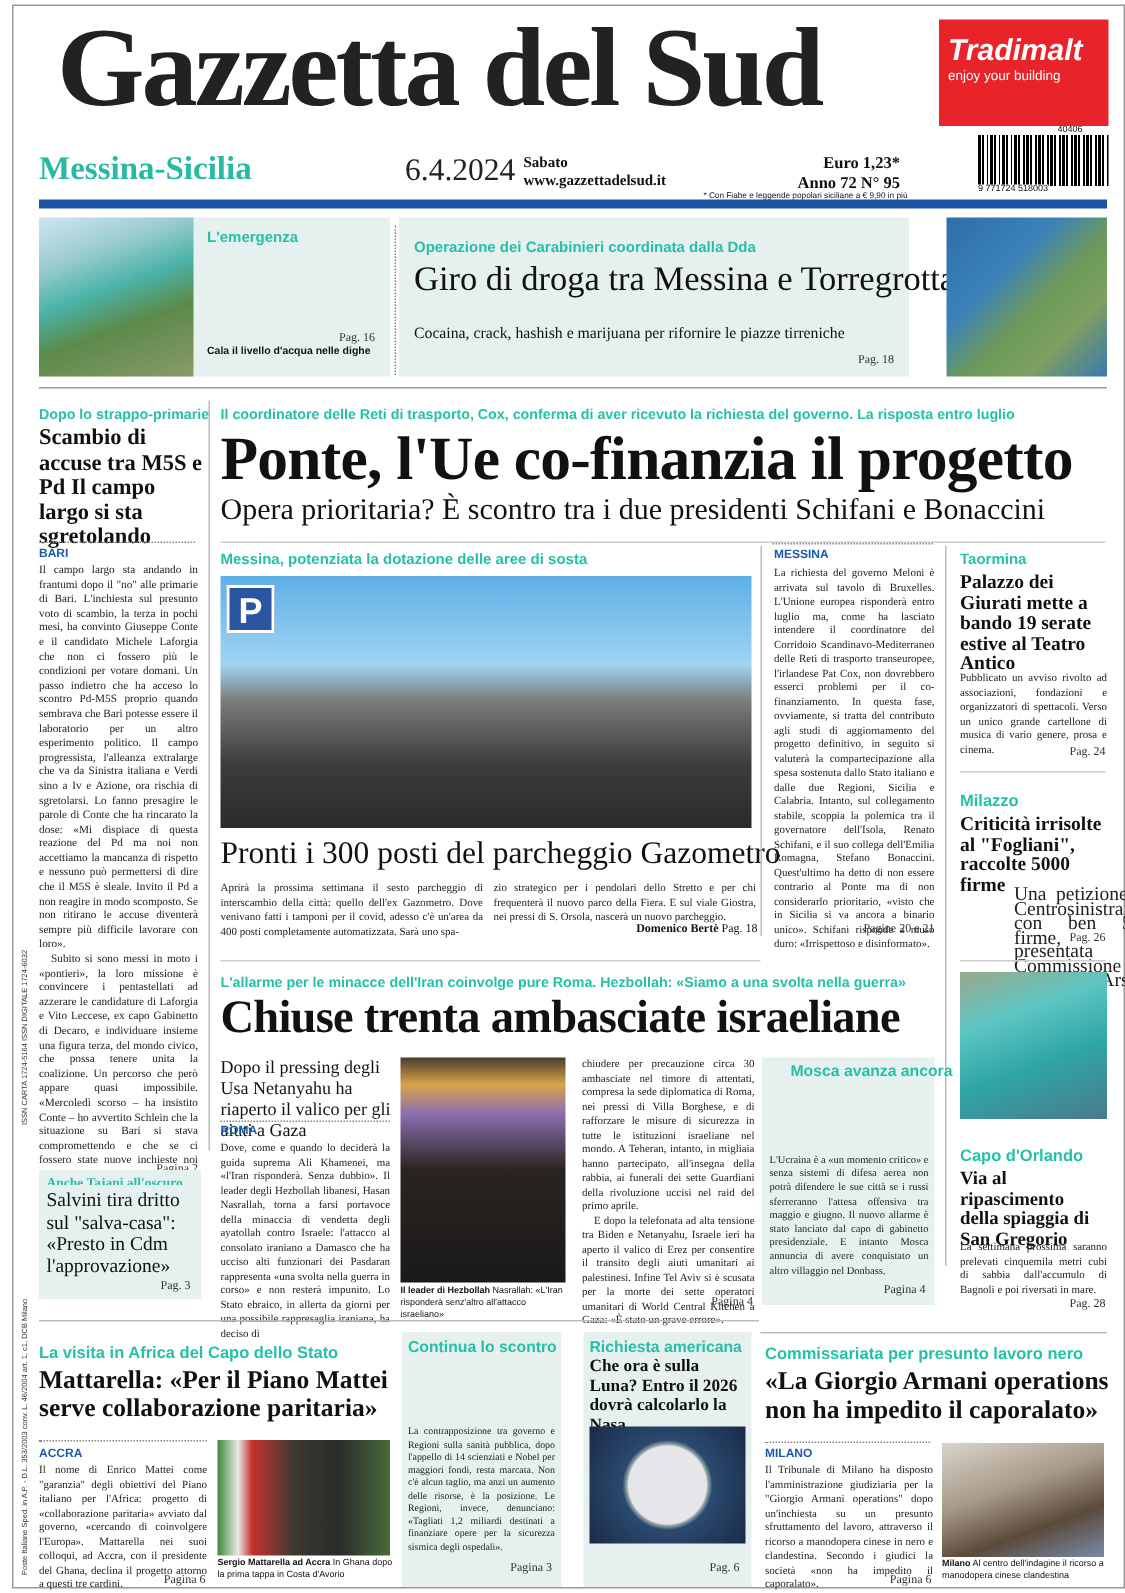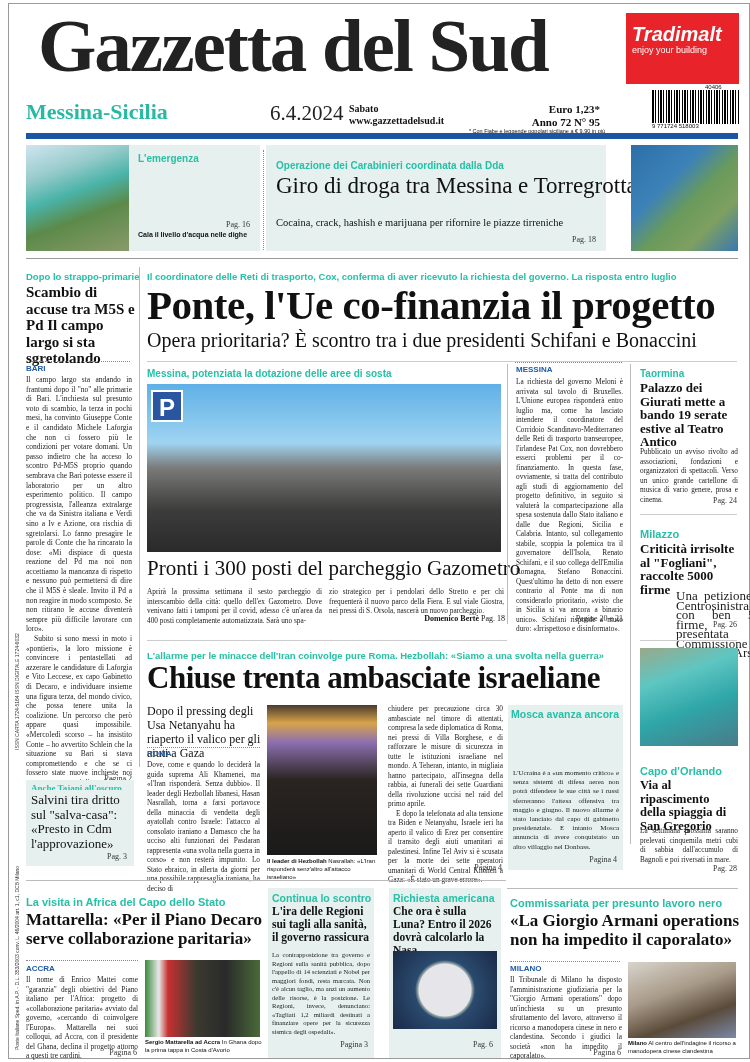--- a/index.html
+++ b/index.html
@@ -133,45 +133,44 @@
 <div class="abs body" style="left:147px;top:760px;width:113px;font-size:7.3px;line-height:9.5px">Dove, come e quando lo deciderà la guida suprema Ali Khamenei, ma «l'Iran risponderà. Senza dubbio». Il leader degli Hezbollah libanesi, Hasan Nasrallah, torna a farsi portavoce della minaccia di vendetta degli ayatollah contro Israele: l'attacco al consolato iraniano a Damasco che ha ucciso alti funzionari dei Pasdaran rappresenta «una svolta nella guerra in corso» e non resterà impunito. Lo Stato ebraico, in allerta da giorni per una possibile rappresaglia iraniana, ha deciso di</div>
 <div class="abs img" style="left:267px;top:705px;width:110px;height:150px;background:linear-gradient(180deg,#4a3a2e 0%,#d8a44a 12%,#8c6fb0 25%,#2a2420 50%,#1a1a1a 100%)"></div>
 <div class="abs sans" style="left:267px;top:857px;width:110px;font-size:6px;line-height:8px"><b>Il leader di Hezbollah</b> <span>Nasrallah: «L'Iran risponderà senz'altro all'attacco israeliano»</span></div>
 <div class="abs body" style="left:388px;top:704px;width:115px;font-size:7.3px;line-height:9.5px">
   <p>chiudere per precauzione circa 30 ambasciate nel timore di attentati, compresa la sede diplomatica di Roma, nei pressi di Villa Borghese, e di rafforzare le misure di sicurezza in tutte le istituzioni israeliane nel mondo. A Teheran, intanto, in migliaia hanno partecipato, all'insegna della rabbia, ai funerali dei sette Guardiani della rivoluzione uccisi nel raid del primo aprile.</p>
   <p style="text-indent:8px">E dopo la telefonata ad alta tensione tra Biden e Netanyahu, Israele ieri ha aperto il valico di Erez per consentire il transito degli aiuti umanitari ai palestinesi. Infine Tel Aviv si è scusata per la morte dei sette operatori umanitari di World Central Kitchen a Gaza: «È stato un grave errore».</p>
 </div>
 <div class="abs pag" style="left:388px;top:863px;width:114px">Pagina 4</div>
 
 <div class="abs topbox" style="left:508px;top:705px;width:115px;height:165px">
-  <div class="abs teal" style="left:3px;top:3px;font-size:10.5px;white-space:nowrap">Mosca avanza ancora</div>
+  <div class="abs teal" style="left:19px;top:3px;font-size:10.5px;white-space:nowrap">Mosca avanza ancora</div>
   <div class="abs body" style="left:5px;top:64px;width:106px;font-size:7px;line-height:9.2px">L'Ucraina è a «un momento critico» e senza sistemi di difesa aerea non potrà difendere le sue città se i russi sferreranno l'attesa offensiva tra maggio e giugno. Il nuovo allarme è stato lanciato dal capo di gabinetto presidenziale. E intanto Mosca annuncia di avere conquistato un altro villaggio nel Donbass.</div>
   <div class="abs pag" style="left:5px;top:150px;width:104px">Pagina 4</div>
 </div>
 
 <div class="abs img" style="left:640px;top:648px;width:98px;height:98px;background:linear-gradient(160deg,#9aa88a 0%,#5ec6c2 30%,#2fa6a8 60%,#4a7a8a 100%)"></div>
 <div class="abs teal" style="left:640px;top:765px;font-size:11px">Capo d'Orlando</div>
 <div class="abs serif" style="left:640px;top:779px;width:98px;font-weight:bold;font-size:12.5px;line-height:13.5px">Via al ripascimento della spiaggia di San Gregorio</div>
 <div class="abs body" style="left:640px;top:826px;width:98px;font-size:7.3px;line-height:9.5px">La settimana prossima saranno prelevati cinquemila metri cubi di sabbia dall'accumulo di Bagnoli e poi riversati in mare.</div>
 <div class="abs pag" style="left:640px;top:864px;width:97px">Pag. 28</div>
 
 <div class="abs hr" style="left:26px;top:880px;width:480px;background:#bbb"></div>
 <div class="abs hr" style="left:507px;top:888px;width:231px;background:#bbb"></div>
 <div class="abs teal" style="left:26px;top:896px;font-size:11px;white-space:nowrap">La visita in Africa del Capo dello Stato</div>
-<div class="abs serif" style="left:26px;top:910px;width:240px;font-weight:bold;font-size:17px;line-height:19px">Mattarella: «Per il Piano Decaro serve collaborazione paritaria»</div>
+<div class="abs serif" style="left:26px;top:910px;width:240px;font-weight:bold;font-size:17px;line-height:19px">Mattarella: «Per il Piano Mattei serve collaborazione paritaria»</div>
 <div class="abs dotted" style="left:26px;top:960px;width:112px"></div>
 <div class="abs blue" style="left:26px;top:964px;font-size:8px">ACCRA</div>
 <div class="abs body" style="left:26px;top:975px;width:112px;font-size:7.3px;line-height:9.5px">Il nome di Enrico Mattei come "garanzia" degli obiettivi del Piano italiano per l'Africa: progetto di «collaborazione paritaria» avviato dal governo, «cercando di coinvolgere l'Europa». Mattarella nei suoi colloqui, ad Accra, con il presidente del Ghana, declina il progetto attorno a questi tre cardini.</div>
 <div class="abs pag" style="left:26px;top:1048px;width:111px">Pagina 6</div>
 <div class="abs img" style="left:145px;top:960px;width:115px;height:77px;background:linear-gradient(90deg,#3a8a3a 0%,#e8e8e8 12%,#c83030 20%,#3a3a30 45%,#2a2a2a 70%,#4a6a3a 100%)"></div>
 <div class="abs sans" style="left:145px;top:1038px;width:118px;font-size:6px;line-height:8px"><b>Sergio Mattarella ad Accra</b> <span>In Ghana dopo la prima tappa in Costa d'Avorio</span></div>
 
 <div class="abs topbox" style="left:268px;top:888px;width:106px;height:170px">
   <div class="abs teal" style="left:4px;top:4px;font-size:10.5px;white-space:nowrap">Continua lo scontro</div>
-  <div class="abs serif" style="left:4px;top:17px;width:102px;font-weight:bold;font-size:11.5px;line-height:13px">L'ira delle Regioni sui tagli alla sanità, il governo rassicura</div>
   <div class="abs body" style="left:4px;top:63px;width:98px;font-size:6.6px;line-height:8.5px">La contrapposizione tra governo e Regioni sulla sanità pubblica, dopo l'appello di 14 scienziati e Nobel per maggiori fondi, resta marcata. Non c'è alcun taglio, ma anzi un aumento delle risorse, è la posizione. Le Regioni, invece, denunciano: «Tagliati 1,2 miliardi destinati a finanziare opere per la sicurezza sismica degli ospedali».</div>
   <div class="abs pag" style="left:4px;top:152px;width:96px">Pagina 3</div>
 </div>
 <div class="abs topbox" style="left:389px;top:888px;width:112px;height:170px">
   <div class="abs teal" style="left:4px;top:4px;font-size:10.5px;white-space:nowrap">Richiesta americana</div>
   <div class="abs serif" style="left:4px;top:17px;width:106px;font-weight:bold;font-size:11.5px;line-height:13px">Che ora è sulla Luna? Entro il 2026 dovrà calcolarlo la Nasa</div>
   <div class="abs img" style="left:4px;top:63px;width:104px;height:78px;background:radial-gradient(circle at 50% 50%,#e6e6ea 0 26px,#9aa 27px,#2a4a6e 30px,#1a2a48 100%)"></div>
   <div class="abs pag" style="left:4px;top:152px;width:100px">Pag. 6</div>
 </div>
 

